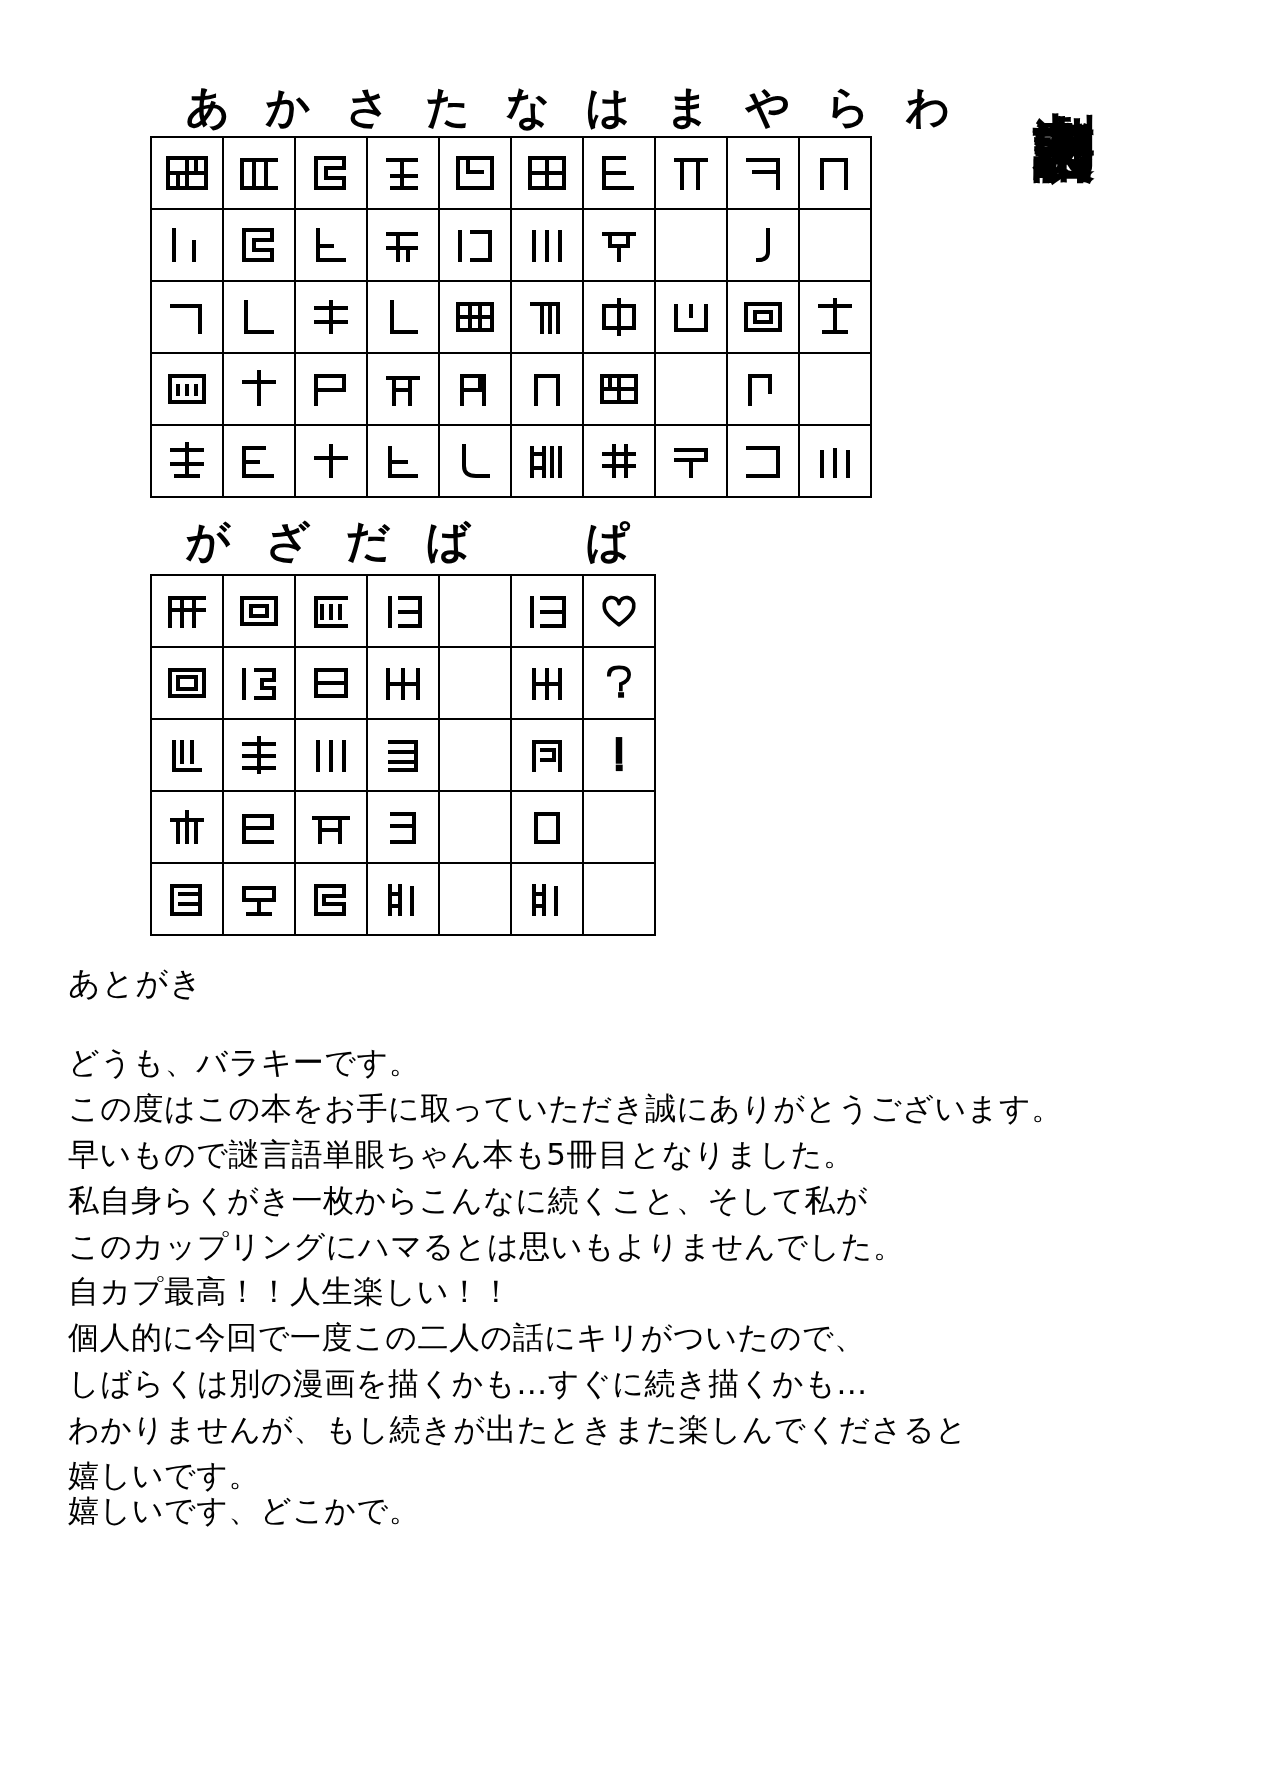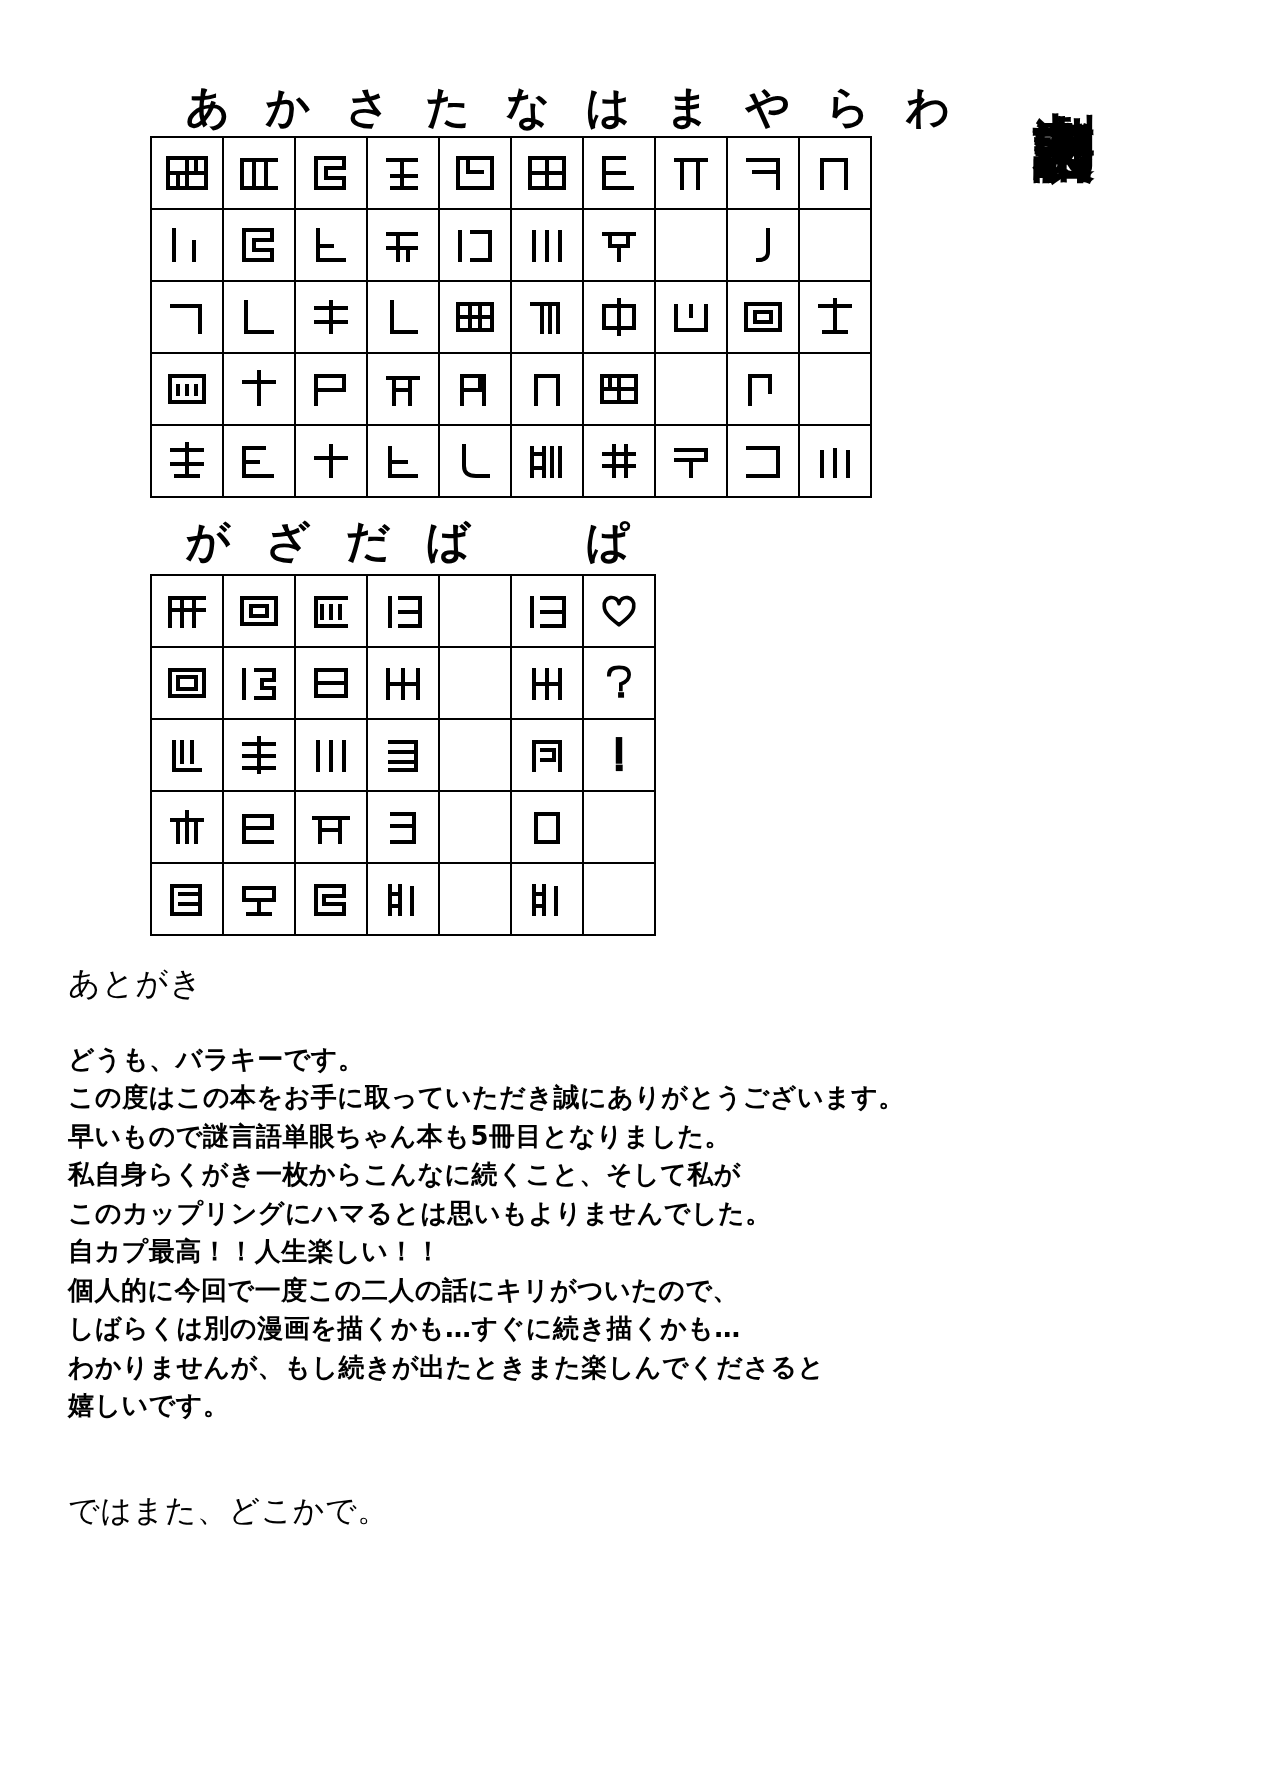--- a/index.html
+++ b/index.html
@@ -100,25 +100,24 @@
     font-family: "DejaVu Sans", "Liberation Sans", sans-serif;
     font-size: 32px;
     letter-spacing: 1px;
   }
   .afterword-body {
     position: absolute;
     top: 1040px;
     left: 68px;
     width: 1050px;
     font-family: "DejaVu Sans", "Liberation Sans", sans-serif;
-    font-size: 26px;
+    font-size: 31px;
     line-height: 1.48;
     letter-spacing: 0.5px;
     white-space: pre-wrap;
-    font-weight: bold;
   }
   .afterword-closing {
     position: absolute;
     top: 1490px;
     left: 68px;
     font-family: "DejaVu Sans", "Liberation Sans", sans-serif;
     font-size: 31px;
     letter-spacing: 0.5px;
   }
 </style>
@@ -565,13 +564,13 @@
 この度はこの本をお手に取っていただき誠にありがとうございます。
 早いもので謎言語単眼ちゃん本も5冊目となりました。
 私自身らくがき一枚からこんなに続くこと、そして私が
 このカップリングにハマるとは思いもよりませんでした。
 自カプ最高！！人生楽しい！！
 個人的に今回で一度この二人の話にキリがついたので、
 しばらくは別の漫画を描くかも…すぐに続き描くかも…
 わかりませんが、もし続きが出たときまた楽しんでくださると
 嬉しいです。</div>
 
-<div class="afterword-closing">ではまた、どこかで。</div>
+<div class="afterword-closing">嬉しいです、どこかで。</div>
 
 </body></html>

